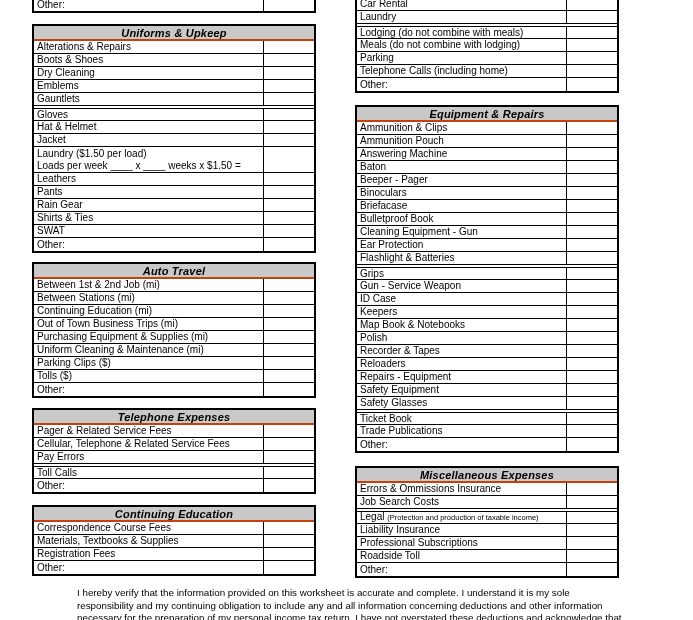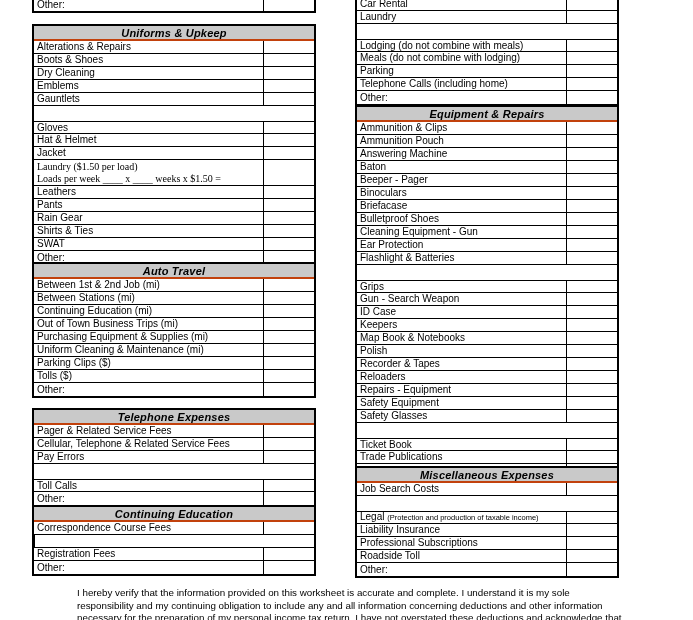--- a/index.html
+++ b/index.html
@@ -26,32 +26,32 @@
     letter-spacing:0.2px;
   }
   .row{
     display:flex;
     height:13px;
     box-sizing:border-box;
     border-bottom:1px solid #000;
     align-items:stretch;
   }
   .row:last-child{border-bottom:none;}
-  .row.gap{border-top:1px solid #000;margin-top:15px;}
+  .row.gap{border-top:1px solid #000;margin-top:2px;}
   .row.tall{height:26px;}
   .lbl{
     flex:1;
     font-size:10px;
     line-height:12px;
     padding-left:3px;
     white-space:nowrap;
     overflow:hidden;
     display:flex;flex-direction:column;justify-content:center;
   }
-  .row.tall .lbl{line-height:11.5px;font-family:Liberation Serif, serif;}
+  .row.tall .lbl{line-height:11.5px;}
   .lbl .note{font-size:7.5px;}
   .val{
     width:51px;
     border-left:1px solid #000;
     box-sizing:border-box;
   }
   .para{
     position:absolute;
     left:30px;top:587px;width:663px;
     font-size:9.8px;
@@ -210,20 +210,21 @@
 </div>
 
 <div class="tbl lcol" style="top:505px">
   <div class="hdr">Continuing Education</div>
   <div class="rows">
       <div class="row">
         <div class="lbl">Correspondence Course Fees</div>
         <div class="val"></div>
       </div>
       <div class="row">
+        <div class="lbl">Materials, Textbooks &amp; Supplies</div>
         <div class="val"></div>
       </div>
       <div class="row">
         <div class="lbl">Registration Fees</div>
         <div class="val"></div>
       </div>
       <div class="row">
         <div class="lbl">Other:</div>
         <div class="val"></div>
       </div>
@@ -288,41 +289,41 @@
       </div>
       <div class="row">
         <div class="lbl">Binoculars</div>
         <div class="val"></div>
       </div>
       <div class="row">
         <div class="lbl">Briefacase</div>
         <div class="val"></div>
       </div>
       <div class="row">
-        <div class="lbl">Bulletproof Shoes</div>
+        <div class="lbl">Bulletproof Book</div>
         <div class="val"></div>
       </div>
       <div class="row">
         <div class="lbl">Cleaning Equipment - Gun</div>
         <div class="val"></div>
       </div>
       <div class="row">
         <div class="lbl">Ear Protection</div>
         <div class="val"></div>
       </div>
       <div class="row">
         <div class="lbl">Flashlight &amp; Batteries</div>
         <div class="val"></div>
       </div>
       <div class="row gap">
         <div class="lbl">Grips</div>
         <div class="val"></div>
       </div>
       <div class="row">
-        <div class="lbl">Gun - Search Weapon</div>
+        <div class="lbl">Gun - Service Weapon</div>
         <div class="val"></div>
       </div>
       <div class="row">
         <div class="lbl">ID Case</div>
         <div class="val"></div>
       </div>
       <div class="row">
         <div class="lbl">Keepers</div>
         <div class="val"></div>
       </div>
@@ -365,20 +366,24 @@
       <div class="row">
         <div class="lbl">Other:</div>
         <div class="val"></div>
       </div>
     </div>
 </div>
 
 <div class="tbl rcol" style="top:466px">
   <div class="hdr">Miscellaneous Expenses</div>
   <div class="rows">
+      <div class="row">
+        <div class="lbl">Errors &amp; Ommissions Insurance</div>
+        <div class="val"></div>
+      </div>
       <div class="row">
         <div class="lbl">Job Search Costs</div>
         <div class="val"></div>
       </div>
       <div class="row gap">
         <div class="lbl">
           <div><span>Legal </span><span class="note">(Protection and production of taxable income)</span></div>
         </div>
         <div class="val"></div>
       </div>

